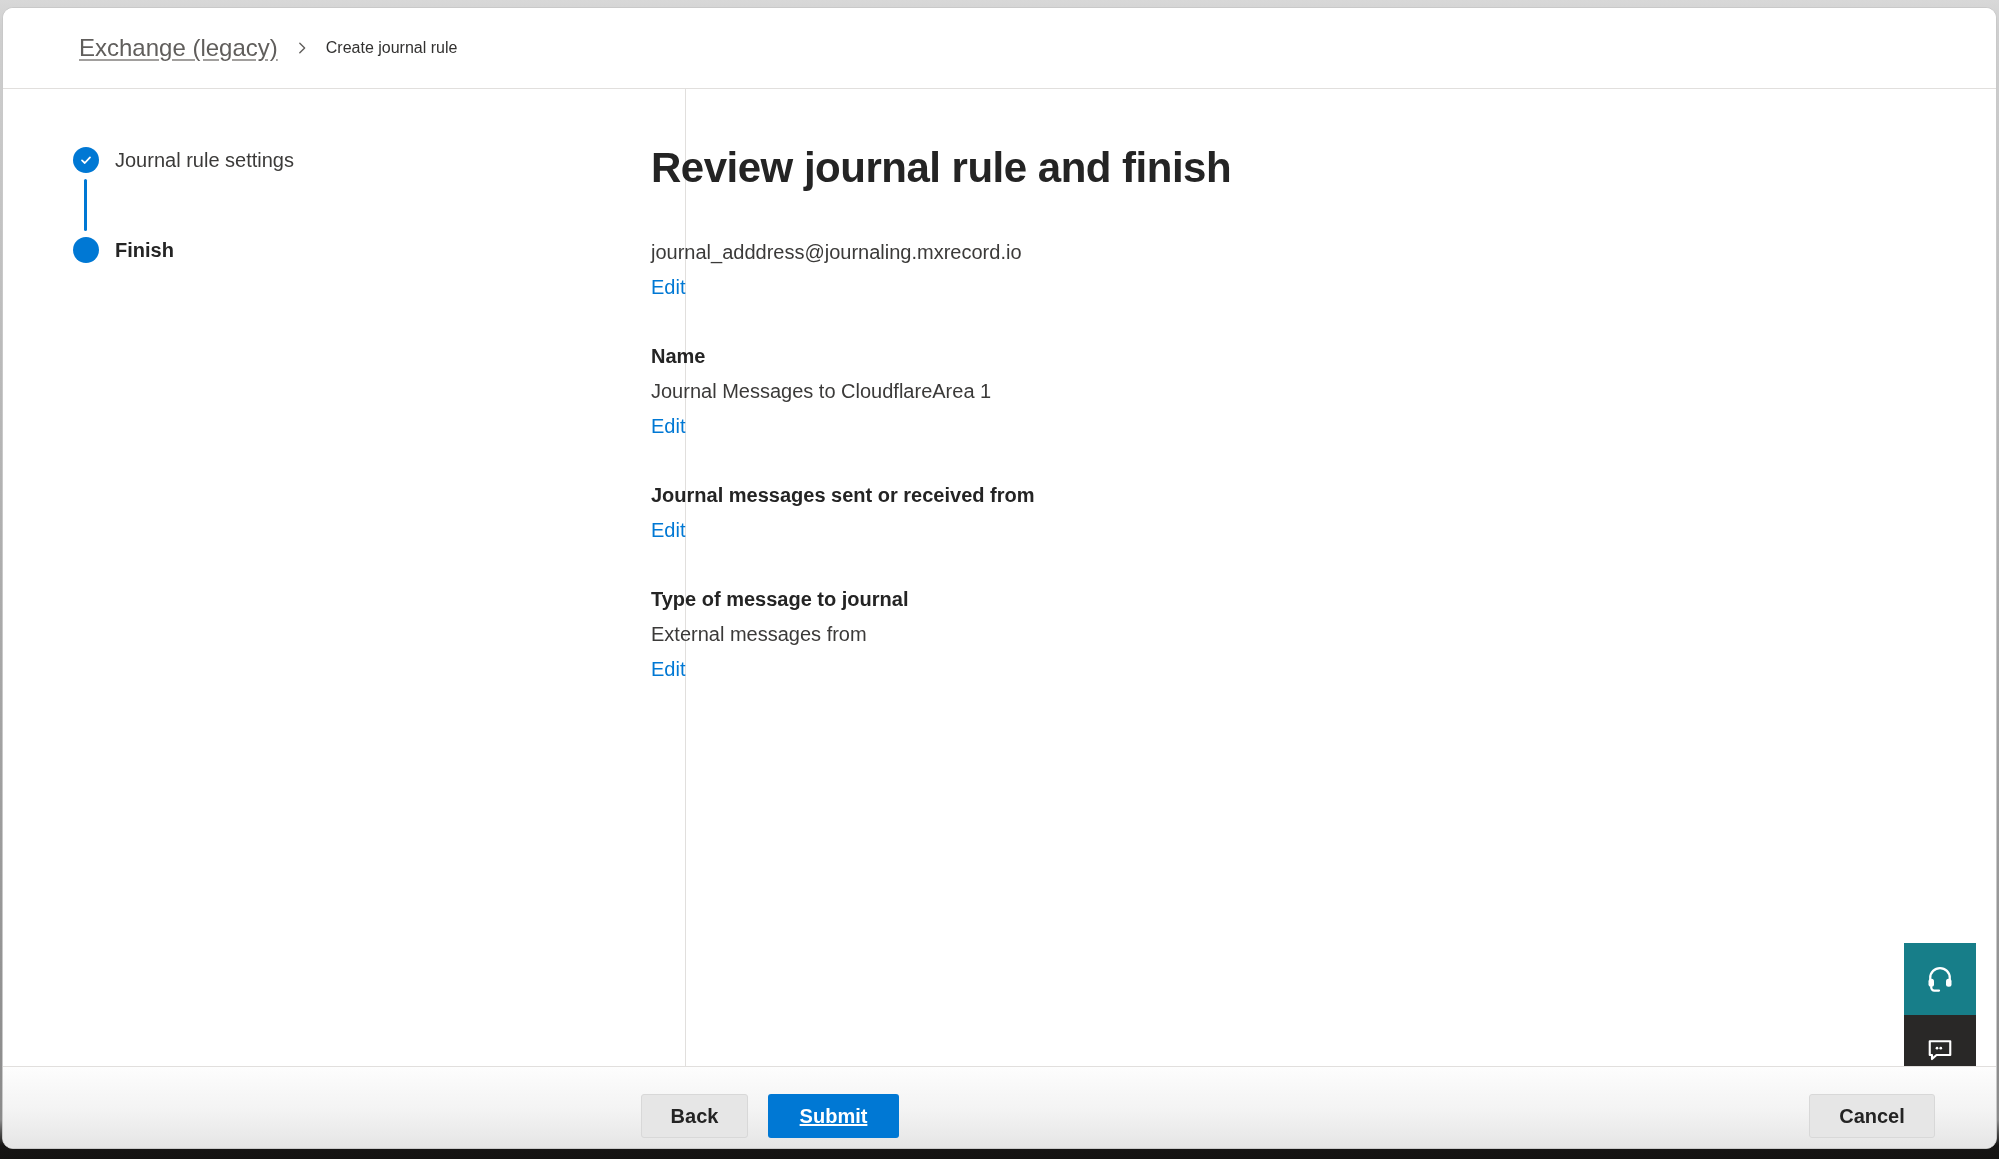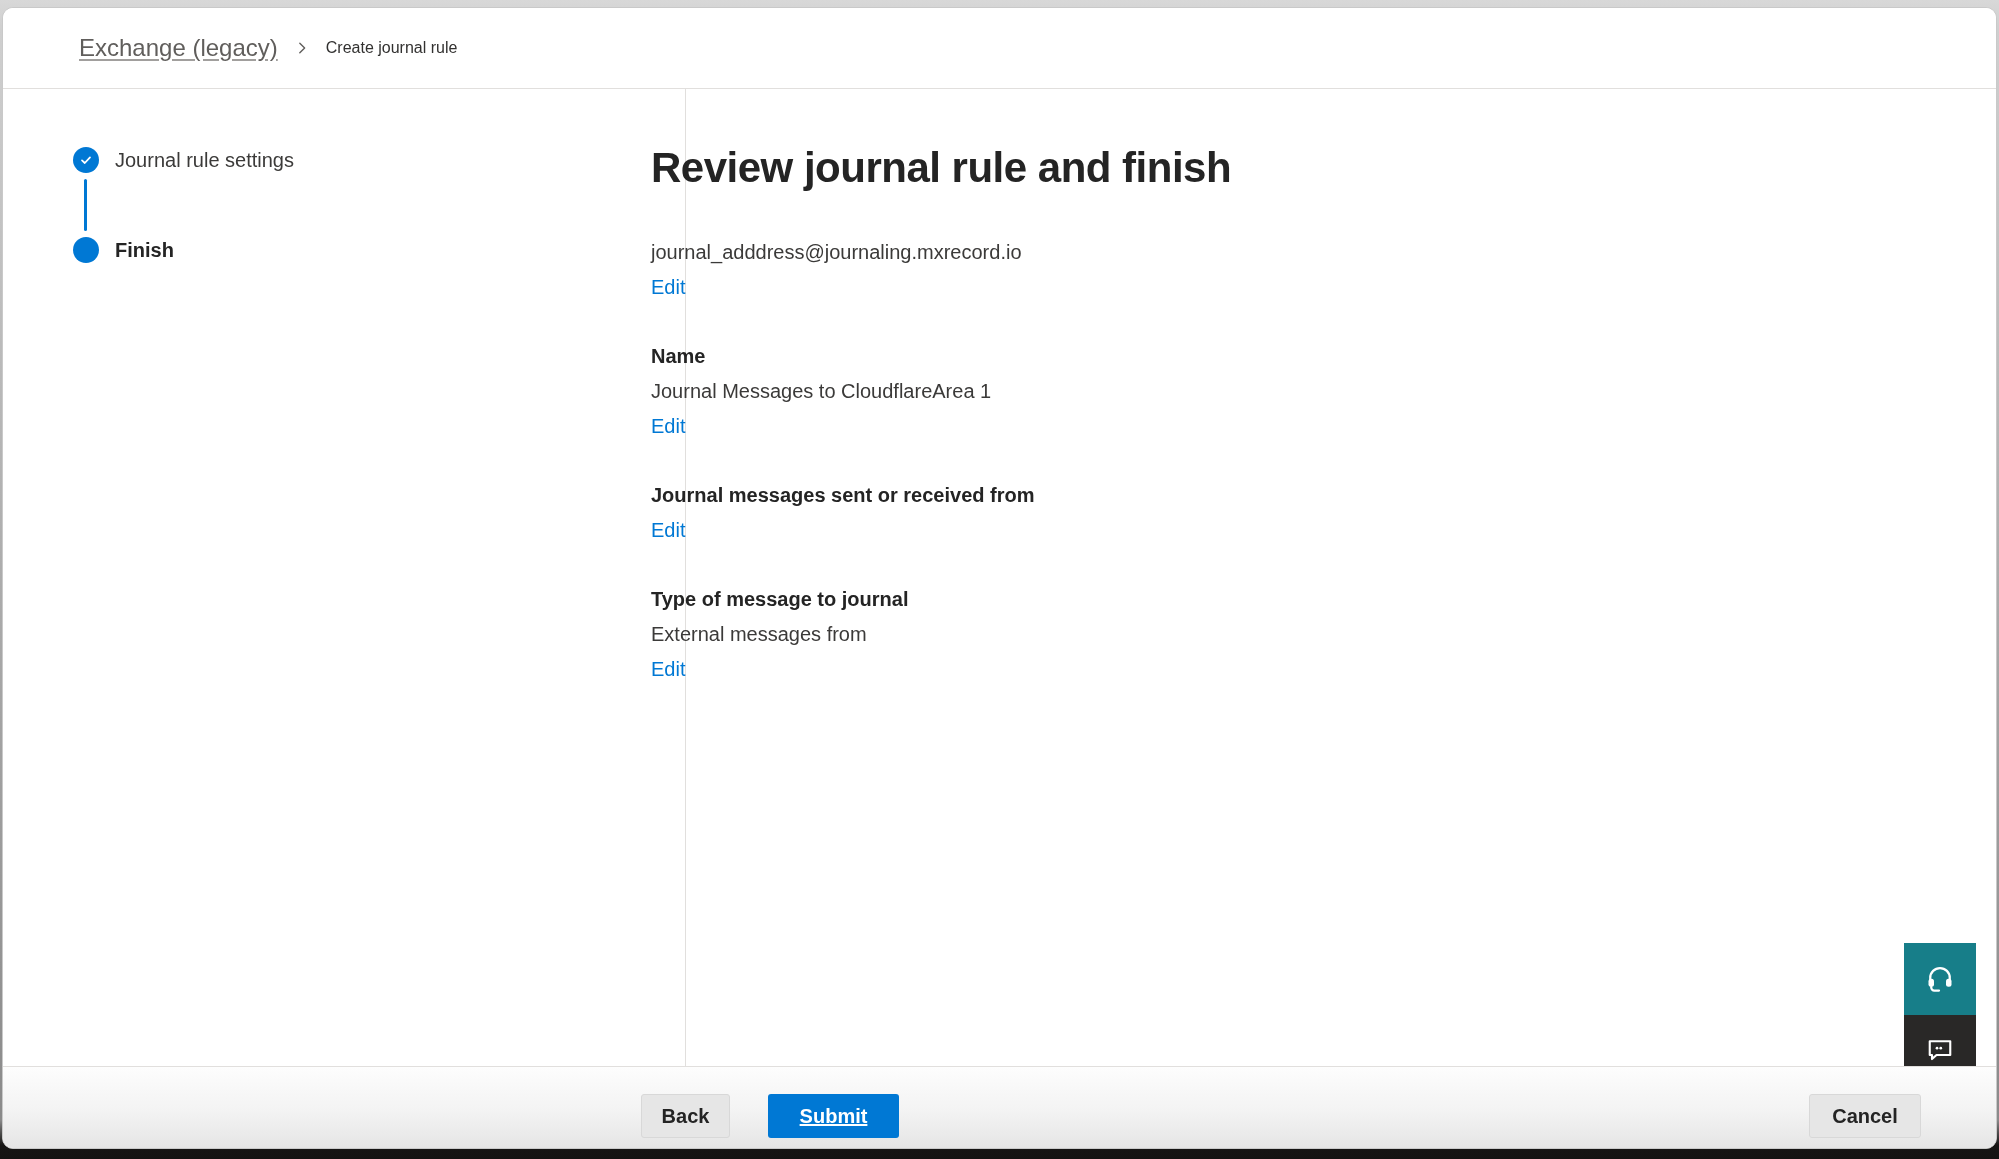--- a/index.html
+++ b/index.html
@@ -99,23 +99,23 @@
   .btn {
     position: absolute; top: 27px; height: 44px;
     border: none; border-radius: 3px;
     font-family: "Liberation Sans", sans-serif;
     font-size: 20px; font-weight: 600;
     cursor: pointer;
     display: flex; align-items: center; justify-content: center;
   }
   .btn.secondary { background: #e6e6e6; color: #242424; border: 1px solid #d8d8d8; }
   .btn.primary { background: #0078d4; color: #ffffff; }
-  .btn-back   { left: 638px;  width: 89px; }
+  .btn-back   { left: 638px;  width: 107px; }
   .btn-submit { left: 765px;  width: 131px; text-decoration: underline; }
-  .btn-cancel { left: 1806px; width: 112px; }
+  .btn-cancel { left: 1806px; width: 126px; }
 </style>
 </head>
 <body>
 
 <div class="window">
 
   <div class="topbar">
     <a class="crumb-root">Exchange (legacy)</a>
     <span class="crumb-sep">
       <svg viewBox="0 0 16 16" fill="none" stroke-width="1.6" stroke-linecap="round" stroke-linejoin="round">

